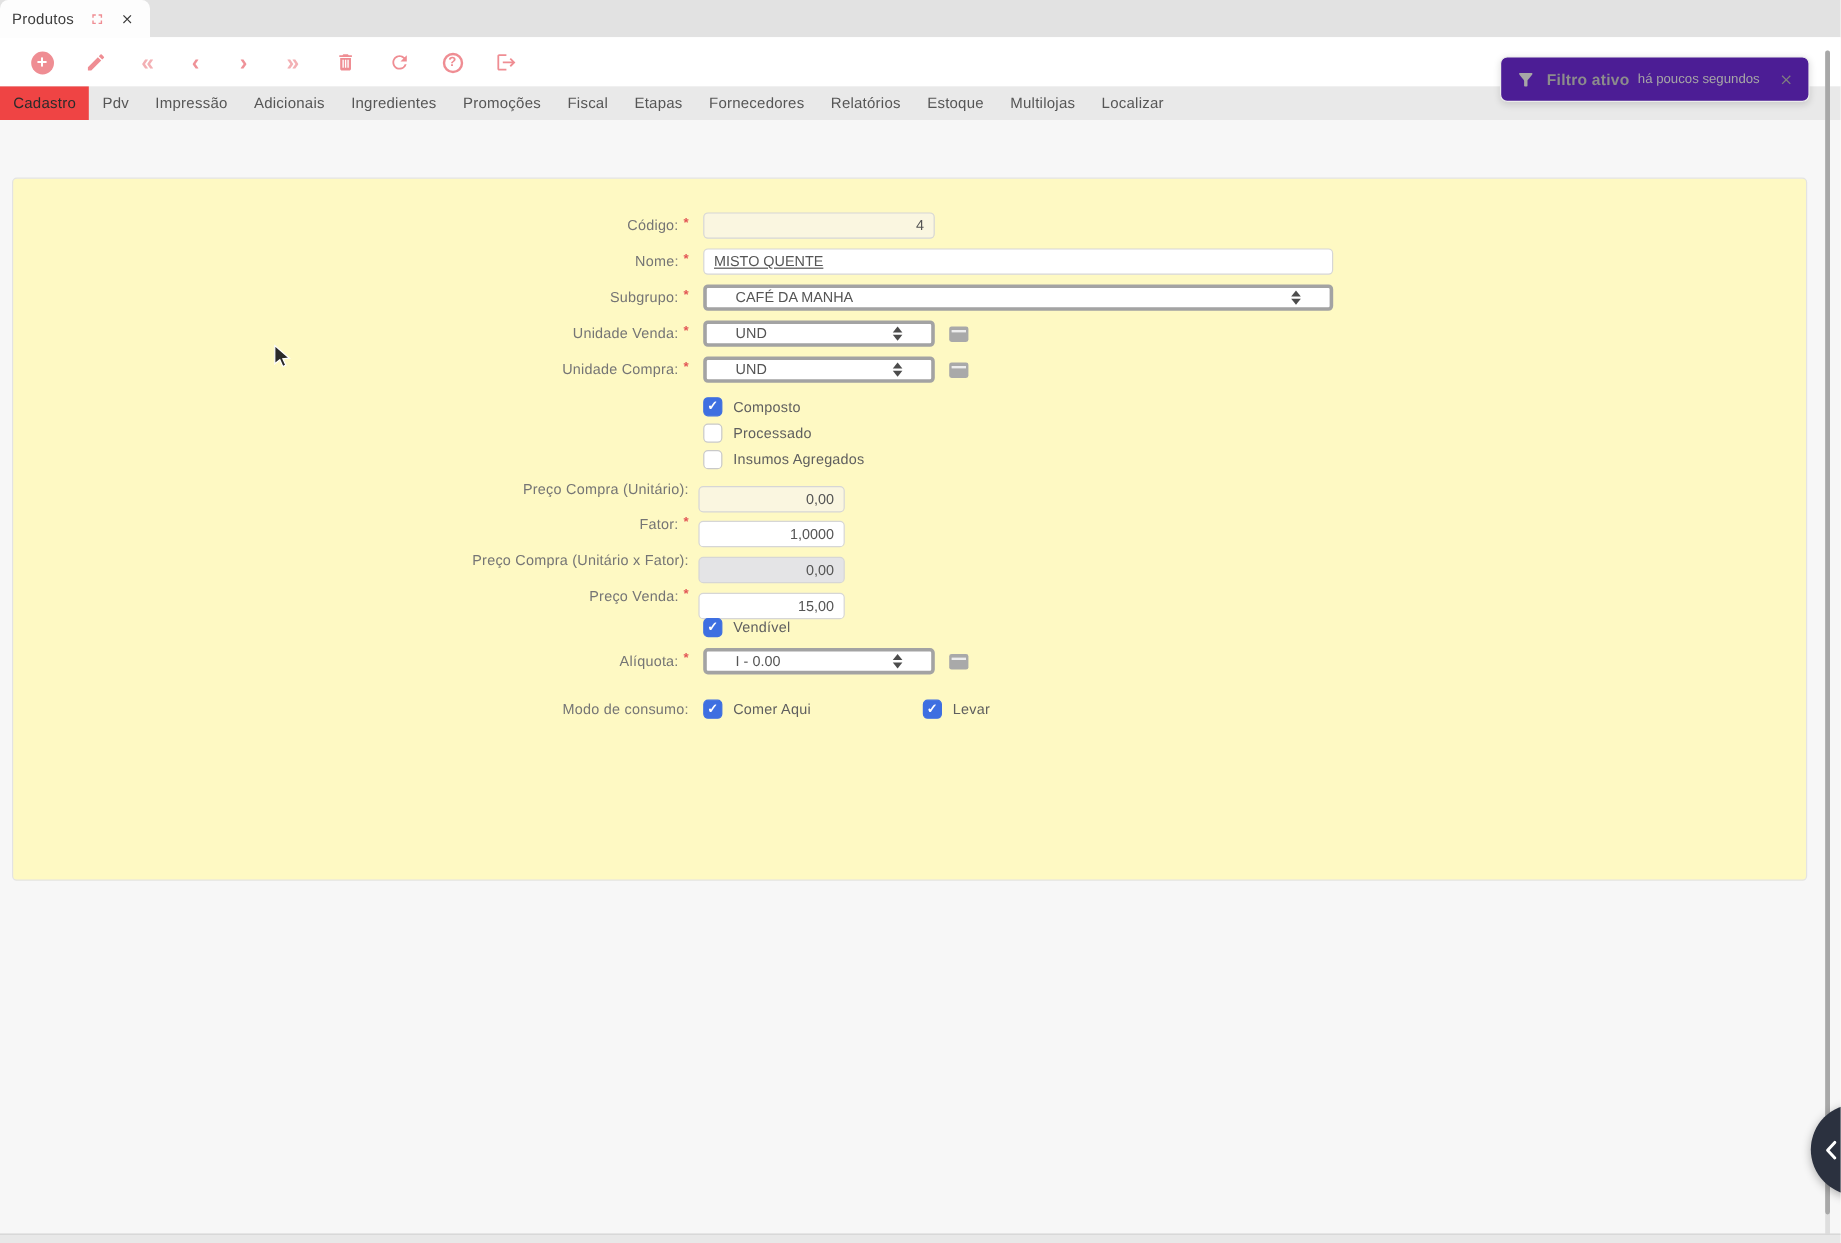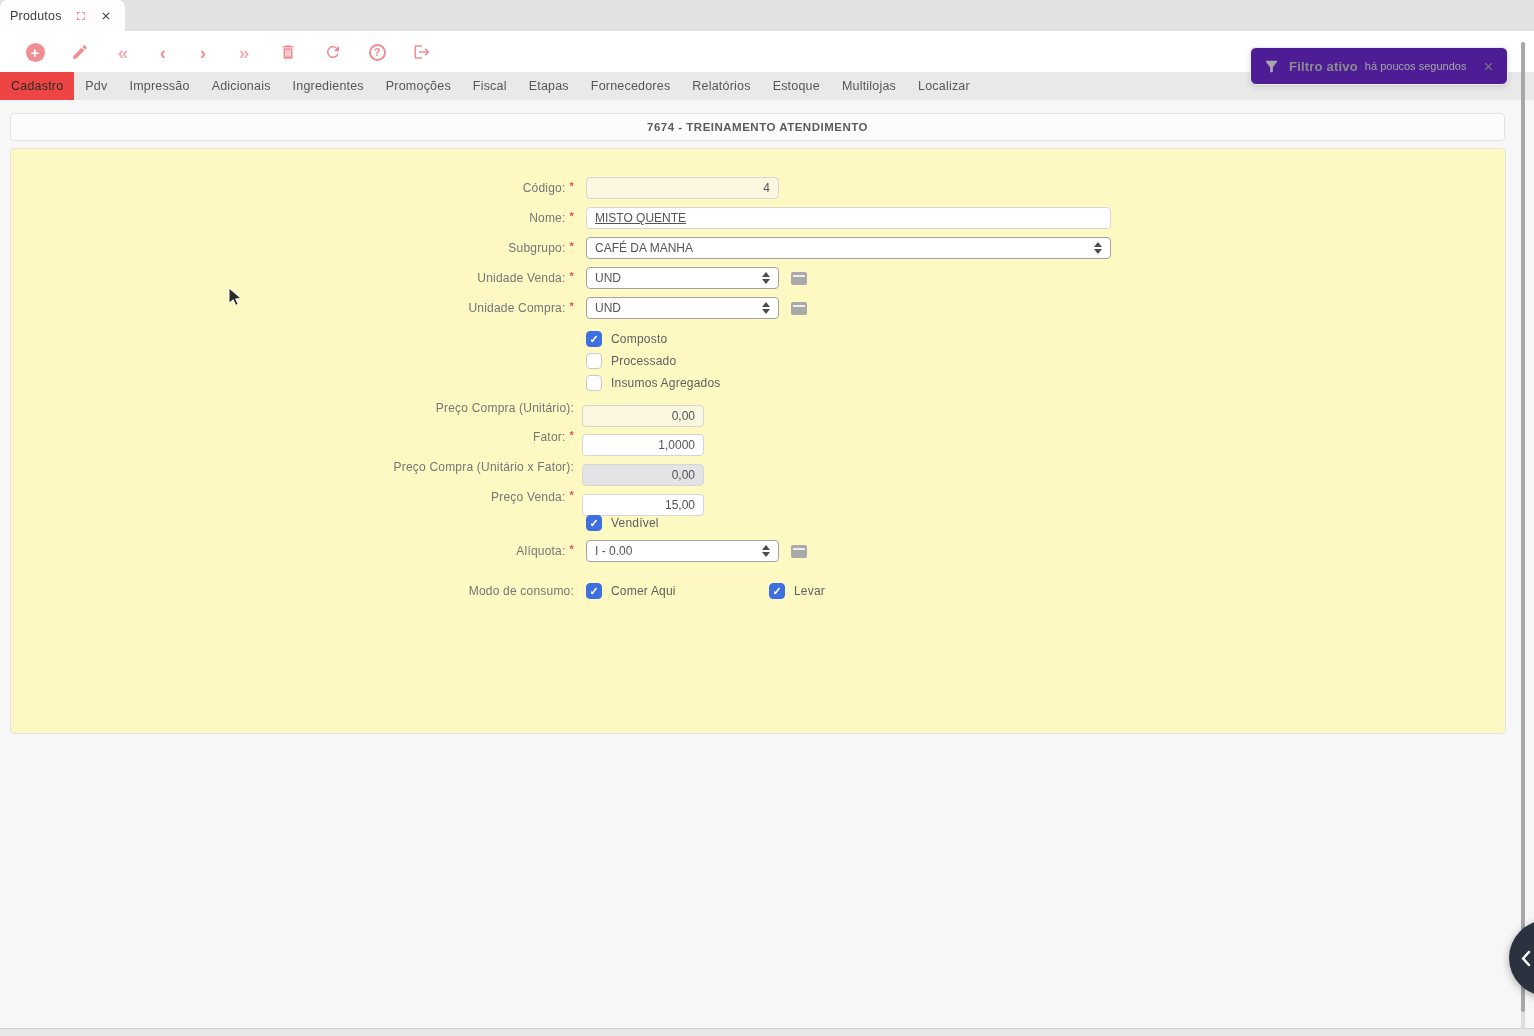--- a/index.html
+++ b/index.html
@@ -53,22 +53,22 @@
   .req { color:#e25555; font-size:11px; font-weight:bold; transform:translateY(-2px); }
   .finput { height:22px; border:1px solid #d6d6d6; border-radius:4px; font-family:inherit;
             font-size:12px; color:#555; padding:0 8px; background:#fff; margin-left:12px; outline:none; }
   .ta-r { text-align:right; }
   .w-code { width:193px; }
   .w-name { width:525px;text-decoration:underline; }
   .w-price { width:122px; margin-left:8px;margin-top:16px; }
   .yellow { background:#faf6e0; }
   .disabled-bg { background:#e4e4e6; }
 
-  .select { height:22px; border:1px solid #a3a3a3; border-radius:4px; background:#fff; margin-left:12px;
-            display:flex; align-items:center; padding:0 8px; font-size:12px; color:#555; cursor:pointer; }
+  .select { height:22px; border:3px solid #a3a3a3; border-radius:4px; background:#fff; margin-left:12px;
+            display:flex; align-items:center; padding:0 24px; font-size:12px; color:#555; cursor:pointer; }
   .sel-lg { width:525px; }
   .sel-sm { width:193px; }
   .select .val { flex:1; }
   .updown { display:flex; flex-direction:column; gap:2px; margin-left:8px; }
   .tri-up { width:0; height:0; border-left:4px solid transparent; border-right:4px solid transparent; border-bottom:5px solid #4c4c4c; }
   .tri-down { width:0; height:0; border-left:4px solid transparent; border-right:4px solid transparent; border-top:5px solid #4c4c4c; }
   .lookup { width:16px; height:13px; border-radius:2px; background:#a9a9a9; margin-left:12px; position:relative; cursor:pointer; }
   .lookup::after { content:""; position:absolute; left:2px; right:2px; top:3px; height:2px; background:#ededed; }
 
   .cb-row { position:absolute; left:0; right:0; height:18px; display:flex; align-items:center; padding-left:575px; }
@@ -175,23 +175,20 @@
     <div class="tab">Promoções</div>
     <div class="tab">Fiscal</div>
     <div class="tab">Etapas</div>
     <div class="tab">Fornecedores</div>
     <div class="tab">Relatórios</div>
     <div class="tab">Estoque</div>
     <div class="tab">Multilojas</div>
     <div class="tab">Localizar</div>
   </div>
 
-  <div class="record-header">
-    <span>7674 - TREINAMENTO ATENDIMENTO</span>
-  </div>
 
   <div class="panel">
 
     <div class="frow" style="top:28px">
       <span class="flabel">
           <span>Código:</span>
           <span class="req">*</span>
         </span>
       <input class="finput w-code yellow ta-r" value="4" style="">
     </div>

